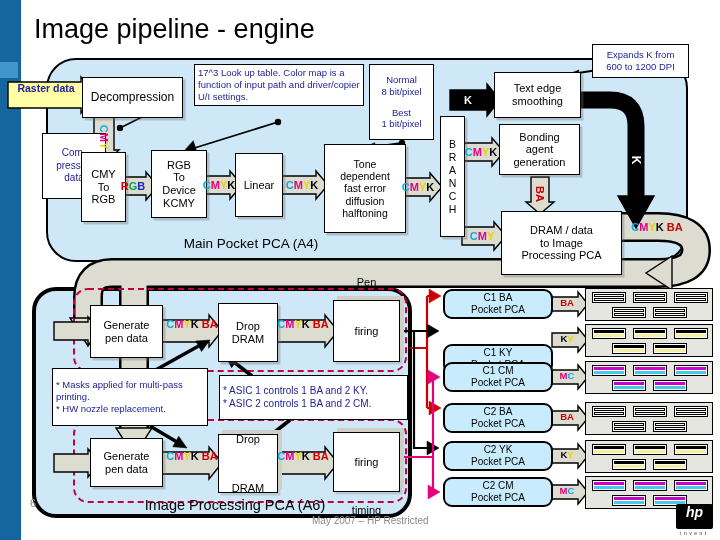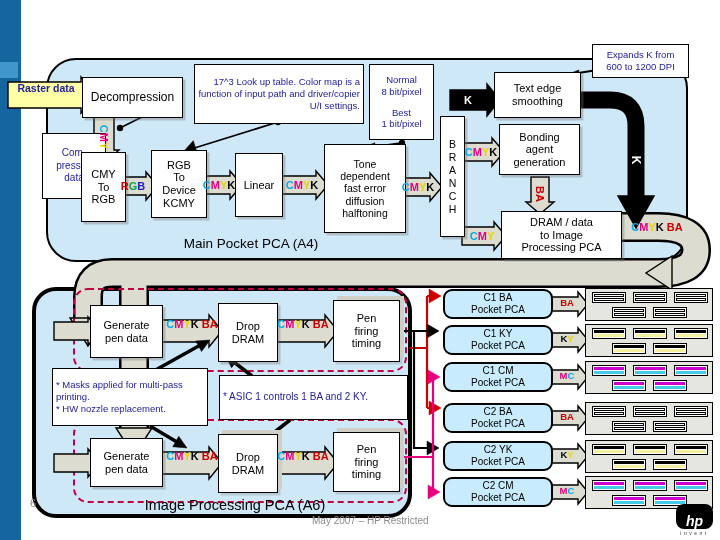--- a/index.html
+++ b/index.html
@@ -3,59 +3,60 @@
 <meta charset="utf-8">
 <style>
   html,body{margin:0;padding:0;background:#fff;}
   #slide{position:relative;width:720px;height:540px;background:#fff;overflow:hidden;
          font-family:"Liberation Sans",sans-serif;color:#000;}
   #overlay{position:absolute;left:0;top:0;z-index:5;pointer-events:none;}
   .region{position:absolute;background:#cfe8f8;border:2.5px solid #000;z-index:1;box-sizing:border-box;}
   .box{position:absolute;background:#fff;border:1.4px solid #000;z-index:10;box-sizing:border-box;
        display:flex;flex-direction:column;align-items:center;justify-content:center;
        text-align:center;font-size:11px;line-height:1.15;box-shadow:2.5px 2.5px 0 rgba(110,110,110,.35);}
-  .bevel{box-shadow:4px -4px 0 #cfcfc6, 2.5px 2.5px 0 rgba(110,110,110,.25);}
+  .bevel{box-shadow:4px -4px 0 #cfcfc6, 2.5px 2.5px 0 rgba(110,110,110,.25);gap:36px;}
   .note{position:absolute;background:#fff;border:1.4px solid #000;z-index:10;box-sizing:border-box;
         color:#22229a;font-size:9.5px;line-height:1.25;padding:2px 3px;display:flex;
         flex-direction:column;justify-content:center;box-shadow:none;}
-  .note.center{text-align:right;align-items:center;}
+  .note.center{text-align:left;align-items:center;}
   .lbl{position:absolute;z-index:20;font-weight:bold;font-size:11px;white-space:nowrap;
        transform:translate(-50%,-50%);}
   .lbl.rot{transform:translate(-50%,-50%) rotate(90deg);}
   .navy{color:#22229a;}
   .pocket{position:absolute;left:443px;width:110px;height:30px;background:#c8ecfe;
           border:2.5px solid #000;border-radius:9px;z-index:10;box-sizing:border-box;
           display:flex;flex-direction:column;align-items:center;justify-content:center;
           font-size:10px;line-height:1.22;}
   .pengroup{position:absolute;left:585px;width:128px;height:33px;background:#e6e6e1;
             border:1.5px solid #000;z-index:10;box-sizing:border-box;}
   .pen{position:absolute;width:34px;height:11px;background:#fff;border:1px solid #000;
        box-sizing:border-box;padding:1px;display:flex;flex-direction:column;gap:1px;}
   .pen .st{flex:1;}
   .regionlabel{position:absolute;z-index:12;font-size:13.5px;text-align:center;}
   #title{position:absolute;left:34px;top:14px;font-size:27px;z-index:15;}
   #sidebar{position:absolute;left:0;top:0;width:21px;height:540px;background:#15669f;z-index:2;}
   #sidebar-accent{position:absolute;left:0;top:62px;width:18px;height:16px;background:#3f97cc;z-index:3;}
   #footer{position:absolute;left:312px;top:515px;font-size:10px;color:#8a8a8a;z-index:15;}
   #pagenum{position:absolute;left:30px;top:497px;font-size:11px;color:#8a8a8a;z-index:15;}
   #hplogo{position:absolute;left:676px;top:504px;width:37px;height:25px;background:#000;z-index:15;
-          color:#fff;display:flex;align-items:flex-end;justify-content:center;
-          font-style:italic;font-weight:bold;font-size:14px;border-radius:8px;}
+          color:#fff;display:flex;align-items:flex-start;justify-content:center;
+          font-style:italic;font-weight:bold;font-size:14px;border-radius:2px;}
   #hpinvent{position:absolute;left:676px;top:530px;width:37px;text-align:center;font-size:5px;
             letter-spacing:2.5px;color:#333;z-index:15;}
   .vtext{writing-mode:vertical-lr;text-orientation:upright;letter-spacing:1px;}
 </style>
 </head>
 <body>
 
 <div id="slide">
 
   <div id="sidebar"></div>
   <div id="sidebar-accent"></div>
 
+  <div id="title">Image pipeline - engine</div>
 
   <div class="region" style="left:46px;top:58px;width:642px;height:204px;border-radius:30px;"></div>
   <div class="region" style="left:32px;top:287px;width:380px;height:231px;border-radius:24px;border-width:4.5px;"></div>
 
   <div class="regionlabel" style="left:116px;top:236px;width:270px;">Main Pocket PCA (A4)</div>
   <div class="regionlabel" style="left:110px;top:497px;width:250px;font-size:14.5px;">Image Processing PCA (A6)</div>
 
   <svg id="overlay" width="720" height="540">
       <path d="M620,227 H658 Q696,227 696,250 Q696,273 658,273 H112 Q88,273 88,297 V318" stroke="#000" stroke-width="30" fill="none" stroke-dasharray="none"></path>
       <path d="M134,273 V428" stroke="#000" stroke-width="30" fill="none" stroke-dasharray="none"></path>
@@ -118,21 +119,21 @@
       <path d="M252,376 L230,359" stroke="#000" stroke-width="3.5" fill="none" stroke-dasharray="none"></path>
       <polygon points="225,355 238.93810864884134,358.27553465759325 231.55017094493346,367.73166370087387" fill="#000" stroke="#000" stroke-width="0.5"></polygon>
       <path d="M290,420 L262,442" stroke="#000" stroke-width="3.5" fill="none" stroke-dasharray="none"></path>
       <polygon points="257,446 263.5501709449334,433.26833629912613 270.93810864884136,442.72446534240675" fill="#000" stroke="#000" stroke-width="0.5"></polygon>
     </svg>
 
   <div class="box" style="left:82px;top:77px;width:101px;height:41px;font-size:12px;">
       <span>Decompression</span>
     </div>
 
-  <div class="note center" style="left:194px;top:64px;width:170px;height:60px;">
+  <div class="note center" style="left:194px;top:64px;width:170px;height:42px;">
       <span>17^3 Look up table. Color map is a function of input path and driver/copier U/I settings.</span>
     </div>
 
   <div class="note center" style="left:369px;top:64px;width:65px;height:76px;font-size:9.5px;">
     <span>Normal</span>
     <span>8 bit/pixel</span>
     <span style="height:9px;"></span>
     <span>Best</span>
     <span>1 bit/pixel</span>
   </div>
@@ -181,21 +182,21 @@
     <span>Text edge</span>
     <span>smoothing</span>
   </div>
 
   <div class="box" style="left:499px;top:124px;width:81px;height:51px;">
     <span>Bonding</span>
     <span>agent</span>
     <span>generation</span>
   </div>
 
-  <div class="box" style="left:501px;top:211px;width:121px;height:48px;">
+  <div class="box" style="left:501px;top:211px;width:121px;height:64px;">
     <span>DRAM / data</span>
     <span>to Image</span>
     <span>Processing PCA</span>
   </div>
 
   <div class="box" style="left:90px;top:305px;width:73px;height:53px;">
     <span>Generate</span>
     <span>pen data</span>
   </div>
   <div class="box" style="left:218px;top:303px;width:60px;height:59px;">
@@ -221,27 +222,28 @@
     <span>firing</span>
     <span>timing</span>
   </div>
 
   <div class="note" style="left:52px;top:368px;width:156px;height:58px;">
     <span>* Masks applied for multi-pass printing.</span>
     <span>* HW nozzle replacement.</span>
   </div>
   <div class="note" style="left:219px;top:375px;width:189px;height:45px;font-size:10px;">
     <span>* ASIC 1 controls 1 BA and 2 KY.</span>
+    <span>* ASIC 2 controls 1 BA and 2 CM.</span>
   </div>
 
   <div class="pocket" style="top: 289px;">
     <span>C1 BA</span>
       <span>Pocket PCA</span>
     </div>
-  <div class="pocket" style="top: 325px;">
+  <div class="pocket" style="top: 344px;">
     <span>C1 KY</span>
       <span>Pocket PCA</span>
     </div>
   <div class="pocket" style="top: 362px;">
     <span>C1 CM</span>
       <span>Pocket PCA</span>
     </div>
   <div class="pocket" style="top: 403px;">
     <span>C2 BA</span>
       <span>Pocket PCA</span>

